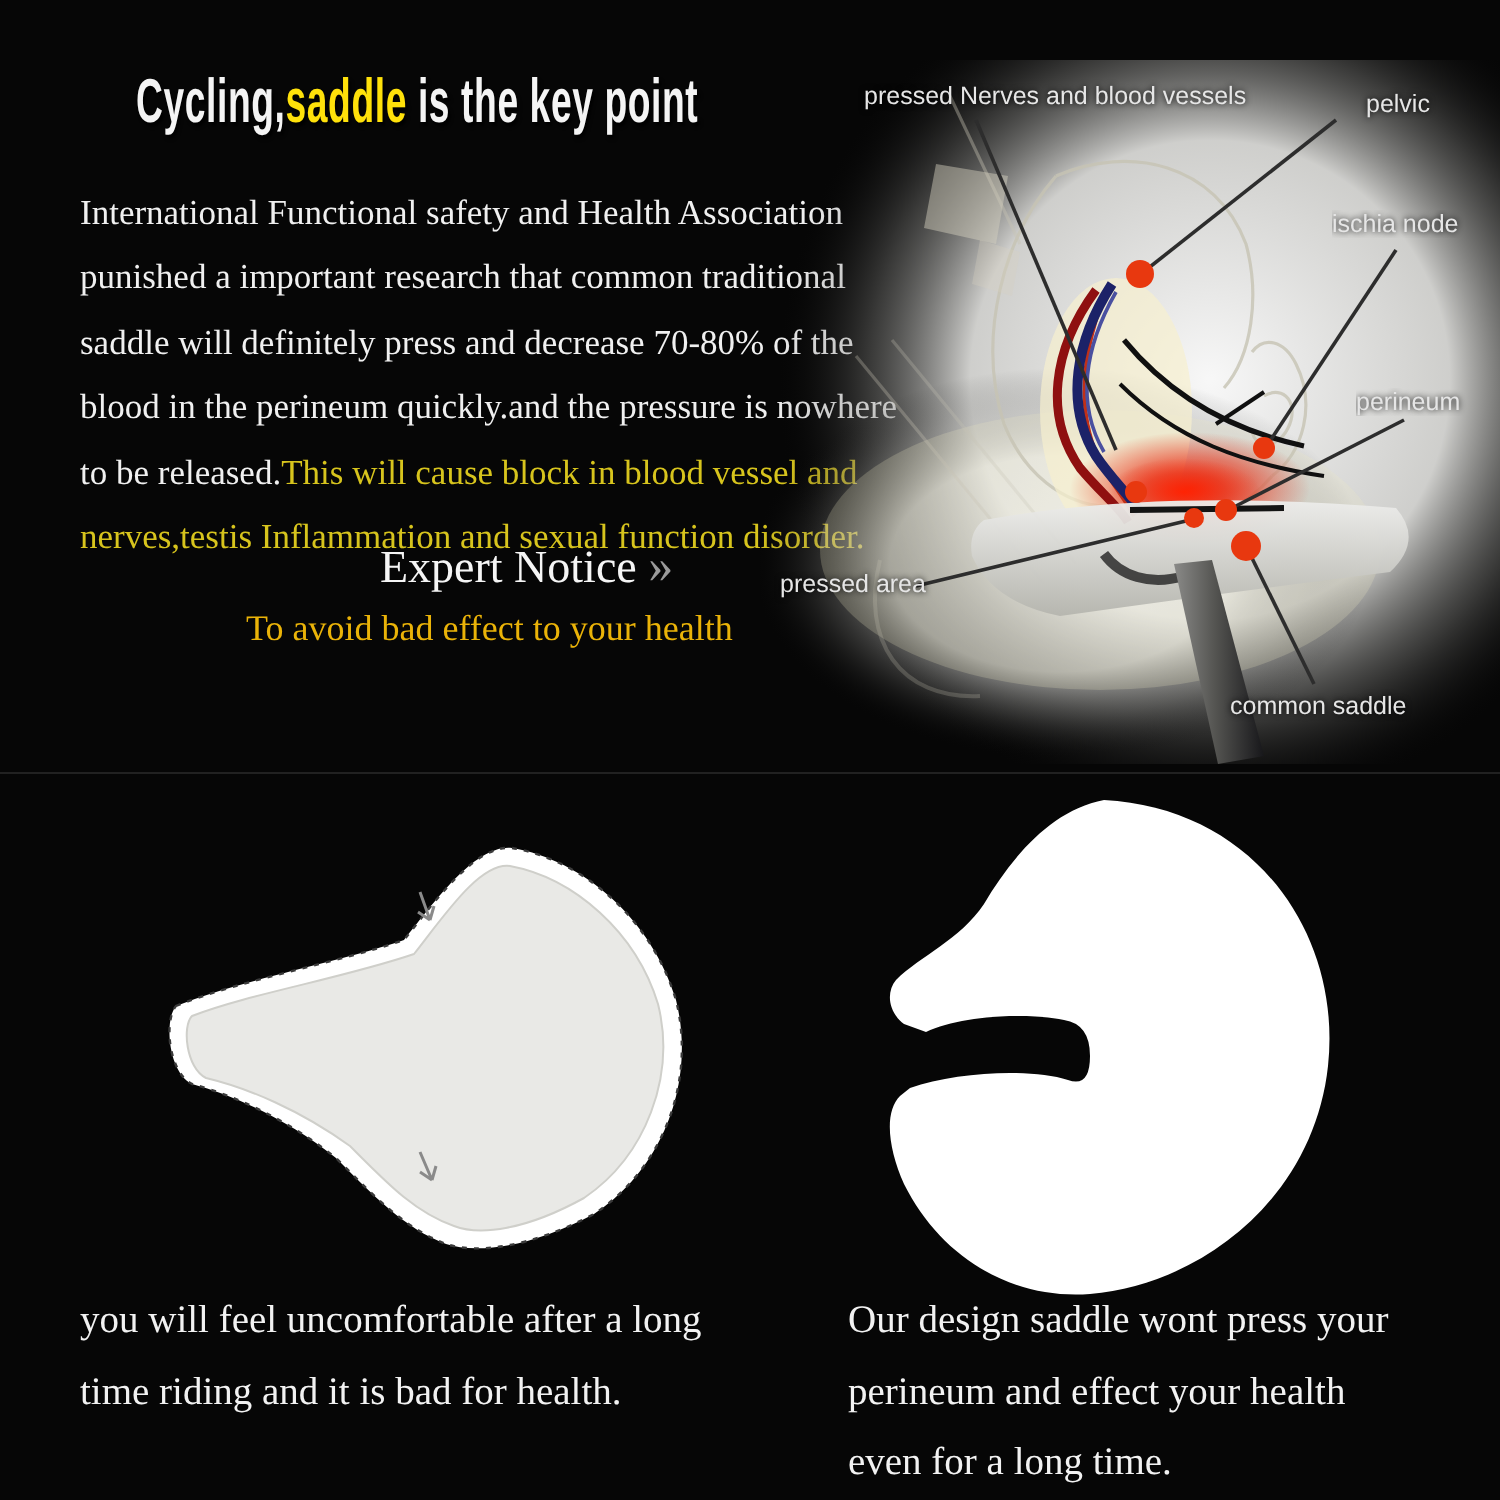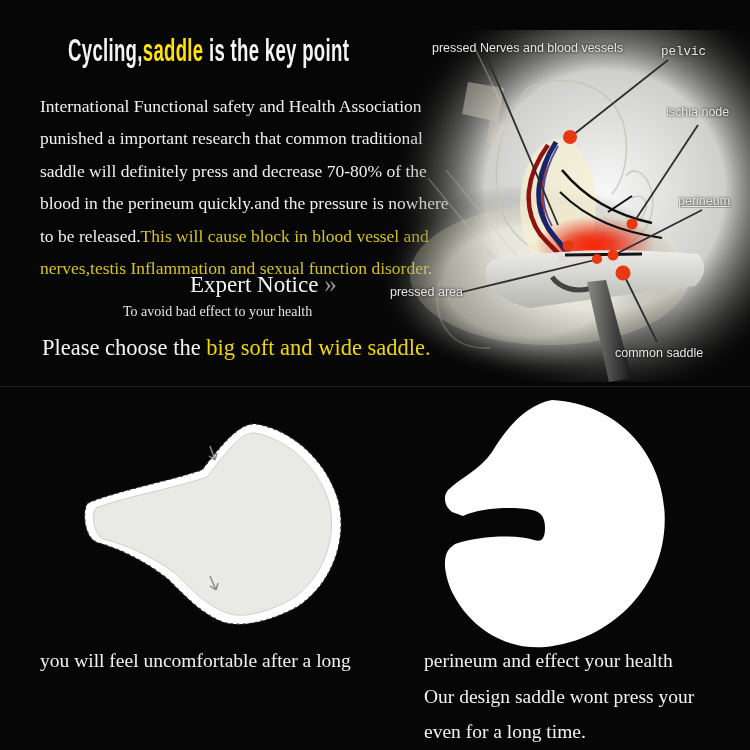--- a/index.html
+++ b/index.html
@@ -10,30 +10,30 @@
          font-family:"Liberation Sans", sans-serif;font-weight:bold;font-size:31px;
          color:#f4f4f4;letter-spacing:.5px;transform:scaleX(.6);transform-origin:left top;
          text-shadow:2px 2px 2px rgba(0,0,0,.85);}
   .title .em{color:#ffe10a;}
   
   .para{position:absolute;left:40px;top:90px;font-size:17.5px;line-height:32.4px;
         color:#f0f0f0;white-space:nowrap;}
   .para .yel{color:#d7c41d;}
   .notice{position:absolute;left:190px;top:270px;font-size:23px;color:#f5f5f5;white-space:nowrap;}
   .notice .chev{color:#9a9a9a;font-size:25px;letter-spacing:-2px;}
-  .advice1{position:absolute;left:123px;top:304px;font-size:14px;color:#e5e5e5;white-space:nowrap;}
+  .advice1{position:absolute;left:123px;top:304px;font-size:18px;color:#eab308;white-space:nowrap;}
   .advice2{position:absolute;left:42px;top:335px;font-size:22.5px;color:#f5f5f5;white-space:nowrap;}
   .advice2 .yel{color:#f0d800;}
   
   .alabel{position:absolute;font-family:"Liberation Sans", sans-serif;font-size:12.5px;
           color:#e6e6e6;white-space:nowrap;text-shadow:0 0 3px #000;}
   #lbl-nerves{left:392px;top:41px;padding-left:40px;}
-  #lbl-pelvic{left:661px;top:45px;font-family:Liberation Mono, monospace;}
+  #lbl-pelvic{left:683px;top:45px;}
   #lbl-ischia{left:622px;top:105px;width:88px;overflow:hidden;margin-left:44px;}
-  #lbl-perineum{left:678px;top:194px;width:72px;overflow:hidden;text-decoration:underline;}
+  #lbl-perineum{left:678px;top:194px;width:72px;overflow:hidden;}
   #lbl-pressed{left:390px;top:285px;}
   #lbl-common{left:615px;top:346px;}
   
   .divider{position:absolute;left:0;top:386px;width:750px;height:1px;background:#212121;}
   
   #anatomy-svg{position:absolute;left:380px;top:30px;}
   #saddle-left-svg{position:absolute;left:60px;top:398px;}
   #saddle-right-svg{position:absolute;left:420px;top:385px;}
   
   .caption{position:absolute;top:643px;font-size:19.5px;line-height:35.5px;color:#f2f2f2;
@@ -52,21 +52,20 @@
     <div>International Functional safety and Health Association</div>
     <div>punished a important research that common traditional</div>
     <div>saddle will definitely press and decrease 70-80% of the</div>
     <div>blood in the perineum quickly.and the pressure is nowhere</div>
     <div><span>to be released.</span><span class="yel">This will cause block in blood vessel and</span></div>
     <div class="yel">nerves,testis Inflammation and sexual function disorder.</div>
   </div>
 
   <div class="notice"><span>Expert Notice</span> <span class="chev">»</span></div>
   <div class="advice1">To avoid bad effect to your health</div>
-  <div class="advice2"><span>Please choose the </span><span class="yel">big soft and wide saddle.</span></div>
 
   <svg id="anatomy-svg" width="370" height="352" viewBox="0 0 370 352">
     <defs>
       <radialGradient id="glow" cx="50%" cy="50%" r="50%">
         <stop offset="0%" stop-color="#ffffff" stop-opacity="0.97"></stop>
         <stop offset="55%" stop-color="#f2f2ef" stop-opacity="0.85"></stop>
         <stop offset="78%" stop-color="#8f8f8c" stop-opacity="0.38"></stop>
         <stop offset="100%" stop-color="#000000" stop-opacity="0"></stop>
       </radialGradient>
       <radialGradient id="redglow" cx="50%" cy="50%" r="50%">
@@ -170,20 +169,21 @@
 
   <svg id="saddle-right-svg" width="250" height="265" viewBox="0 0 250 265">
     <path d="M132,15 C208,19 251,83 244,148 C237,213 182,257 125,262 C85,265 50,243 32,207
              C24,189 22,171 30,163 L35,159 C58,151 95,149 114,155 Q125,159 125,143
              Q125,127 112,125 C92,121 60,123 43,131 L32,127 C24,121 23,111 28,105
              C40,93 60,85 72,67 C85,45 105,20 132,15 Z" fill="#ffffff"></path>
   </svg>
 
   <div class="caption" id="cap-left">
     <div>you will feel uncomfortable after a long</div>
+    <div>time riding and it is bad for health.</div>
   </div>
   <div class="caption" id="cap-right">
+    <div>Our design saddle wont press your</div>
     <div>perineum and effect your health</div>
-    <div>Our design saddle wont press your</div>
     <div>even for a long time.</div>
   </div>
 
 </div>
 
 </body></html>

